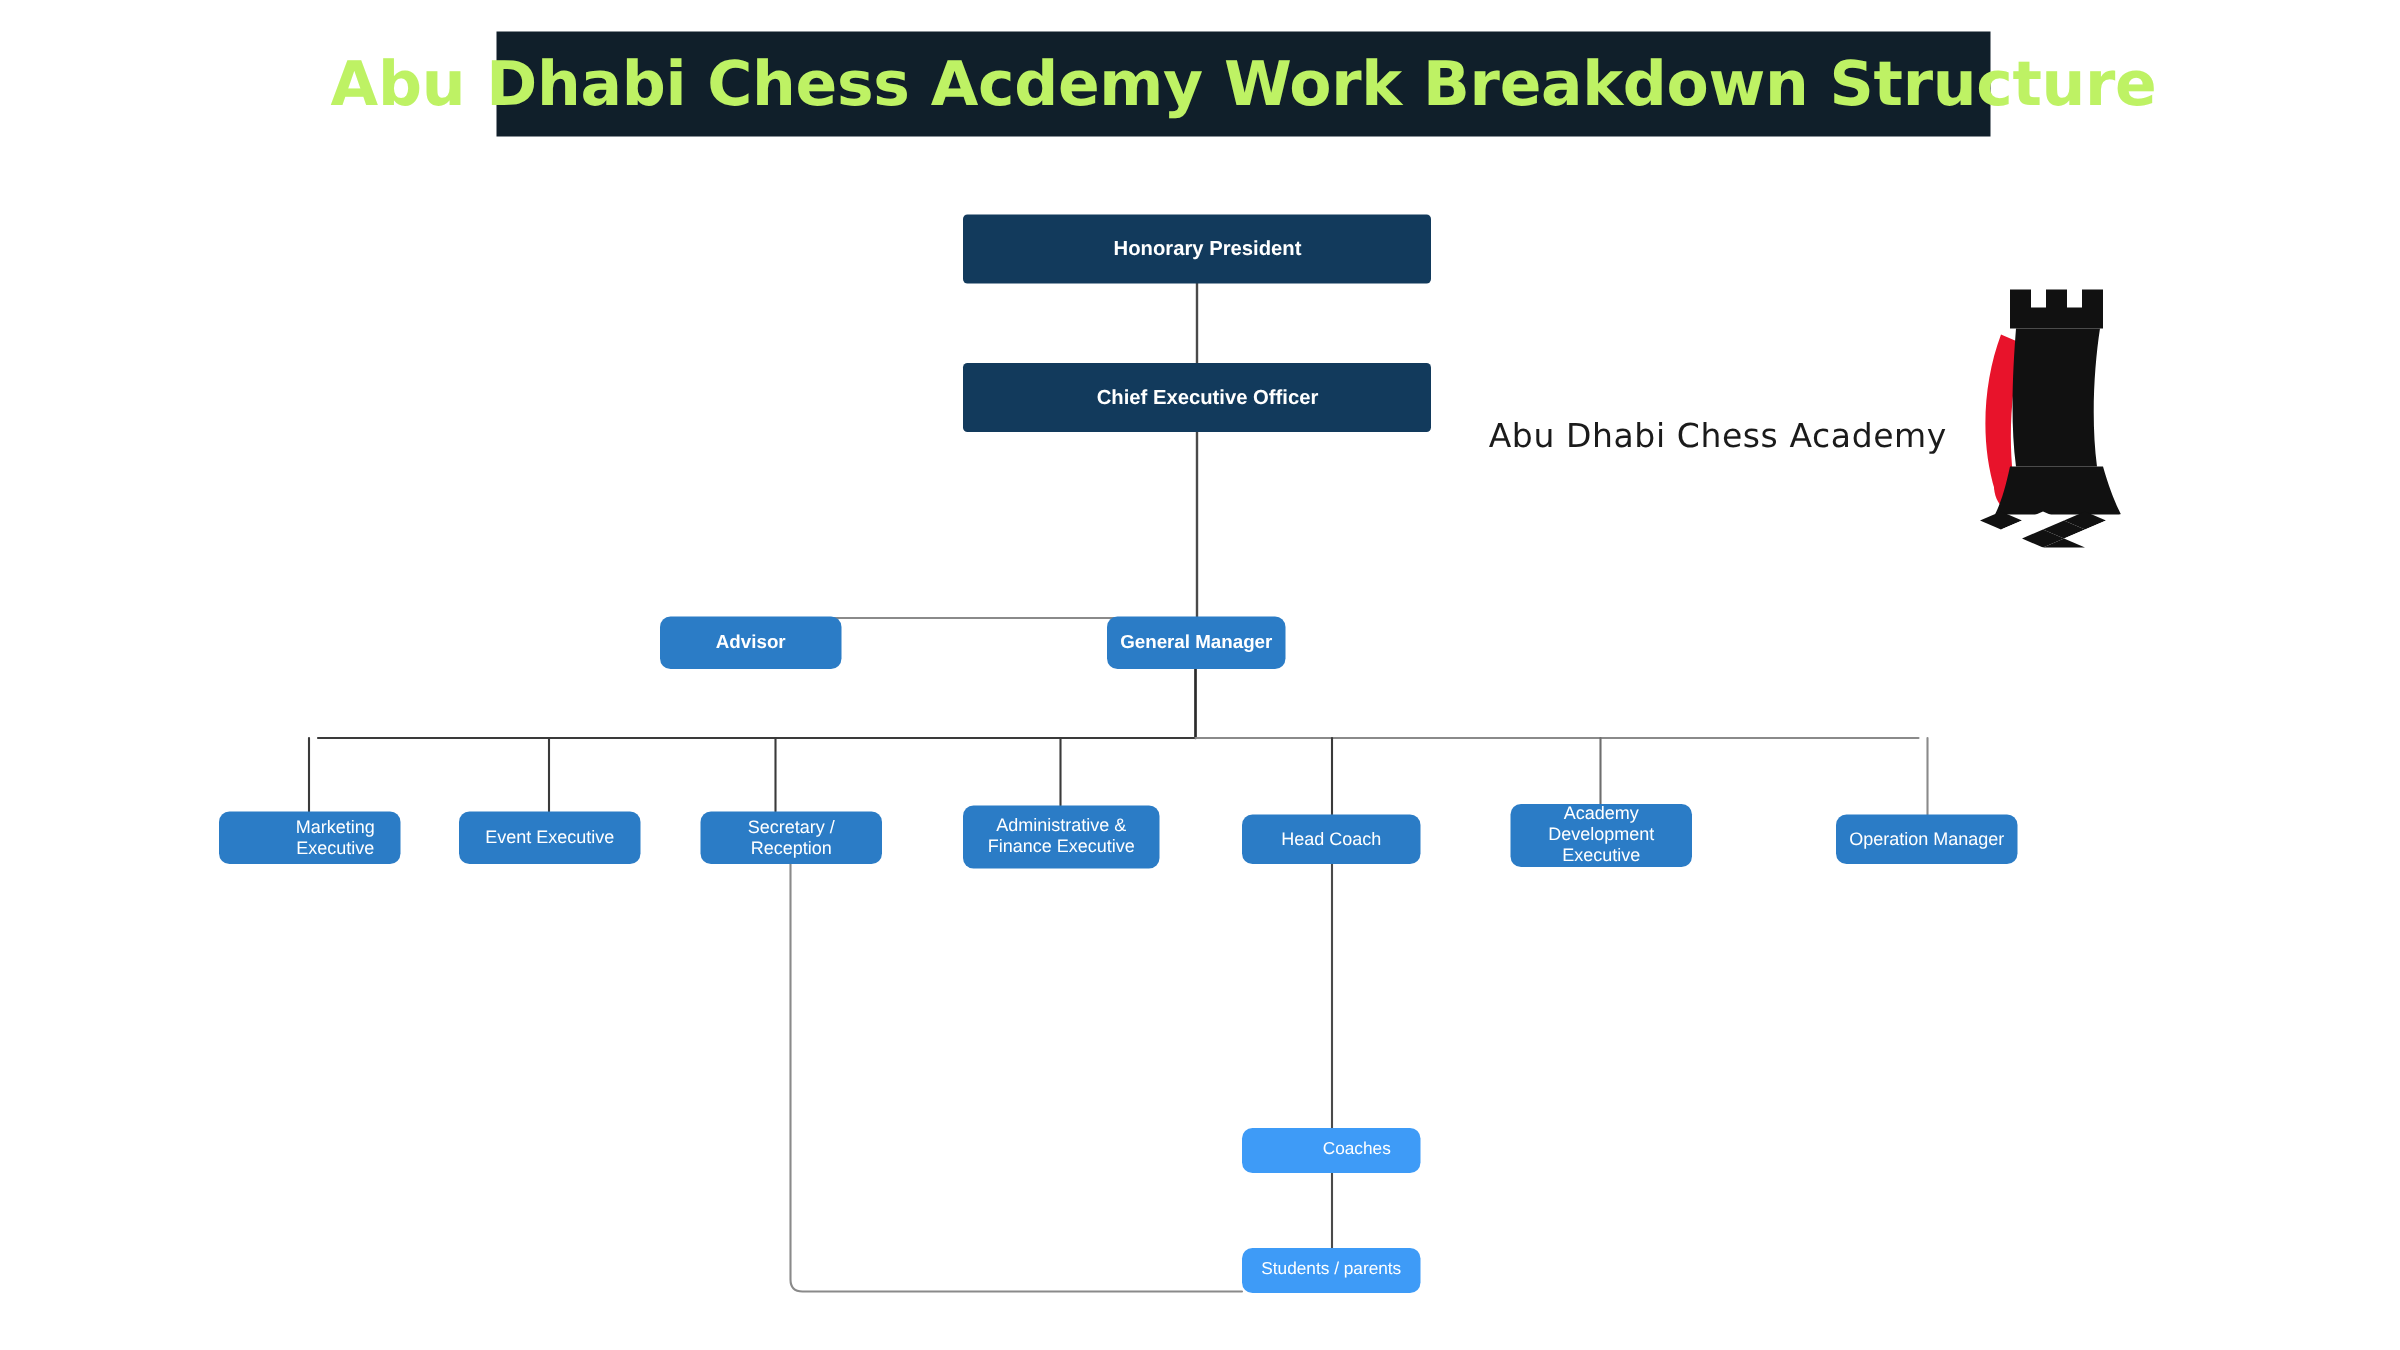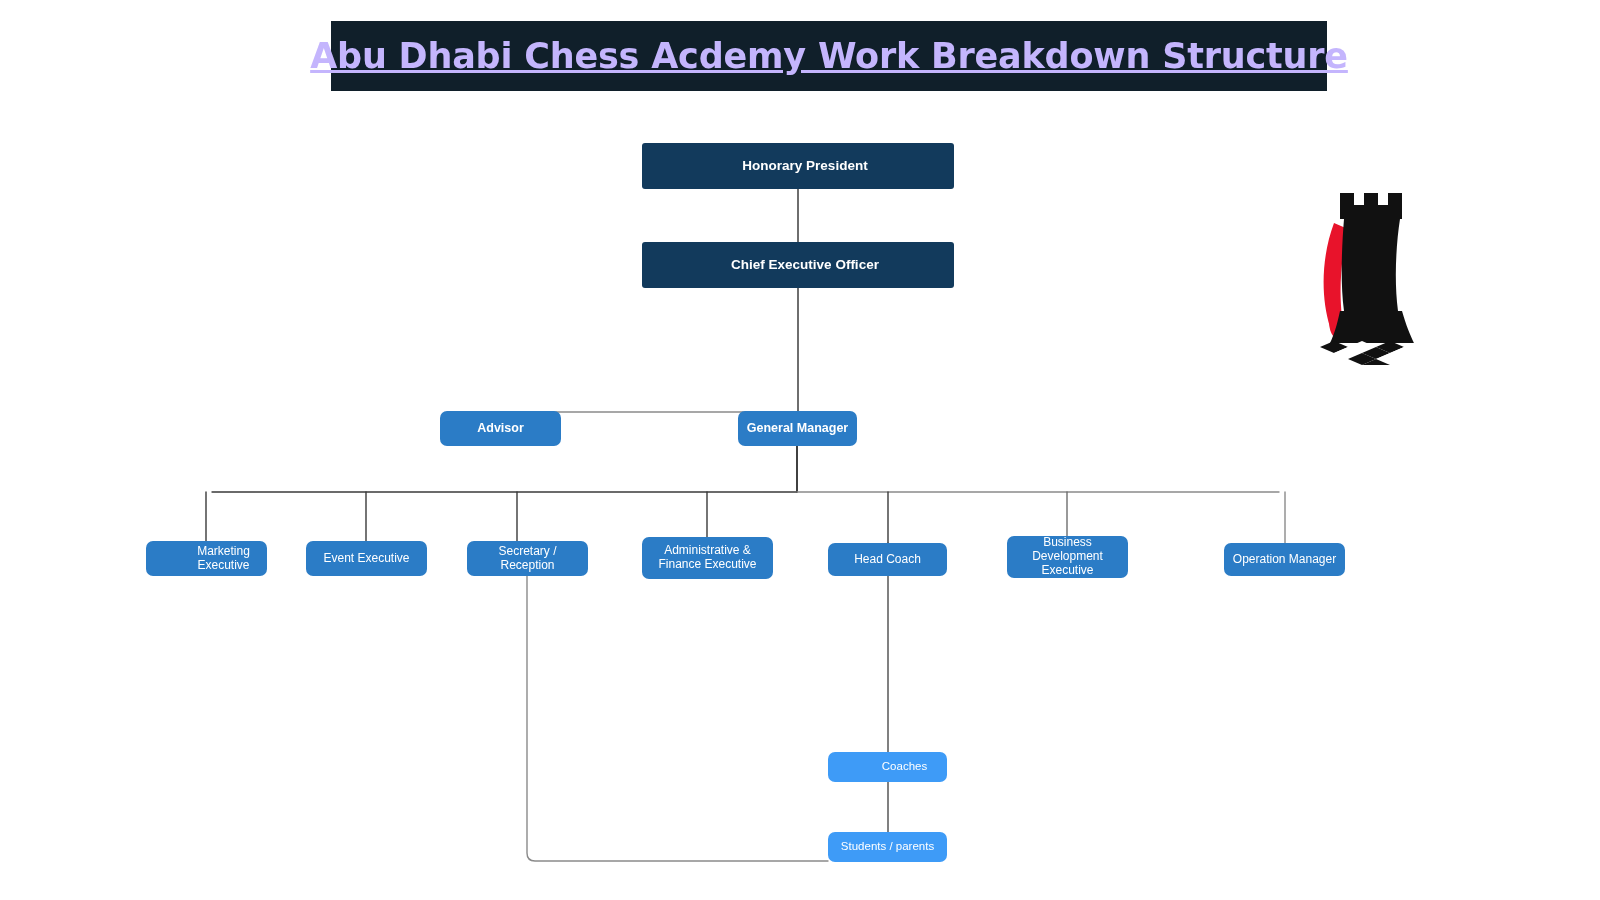--- a/index.html
+++ b/index.html
@@ -30,27 +30,26 @@
     top: 21px;
     width: 996px;
     height: 70px;
     background: #101f2a;
     display: flex;
     align-items: center;
     justify-content: center;
     box-sizing: border-box;
   }
   .title-text {
-    color: #c4b5fd;
-    font-size: 35px;
+    color: #bef264;
+    font-size: 41px;
     font-weight: bold;
     letter-spacing: -0.2px;
     white-space: nowrap;
     font-family: "DejaVu Sans", sans-serif;
-    text-decoration: underline;
   }
 
   
   #wires {
     position: absolute;
     left: 0; top: 0;
     width: 1600px;
     height: 900px;
     pointer-events: none;
   }
@@ -200,36 +199,37 @@
 
   <div class="node mid thin" style="left:642px; top:537px; width:131px; height:42px;">
     <span class="lbl">Administrative &amp; Finance Executive</span>
   </div>
 
   <div class="node mid thin" style="left:828px; top:543px; width:119px; height:33px;">
     <span class="lbl">Head Coach</span>
   </div>
 
   <div class="node mid thin" style="left:1007px; top:536px; width:121px; height:42px;">
-    <span class="lbl">Business Development Executive</span>
+    <span class="lbl">Academy Development Executive</span>
   </div>
 
   <div class="node mid thin" style="left:1224px; top:543px; width:121px; height:33px;">
     <span class="lbl">Operation Manager</span>
   </div>
 
   <div class="node light" style="left:828px; top:752px; width:119px; height:30px;padding-left:40px;">
     <span class="lbl">Coaches</span>
   </div>
 
   <div class="node light" style="left:828px; top:832px; width:119px; height:30px;">
     <span class="lbl">Students / parents</span>
   </div>
 
   <div class="logo">
+    <div class="logo-en">Abu Dhabi Chess Academy</div>
 
     <svg class="logo-mark" viewBox="0 0 130 180" xmlns="http://www.w3.org/2000/svg">
 
       <path d="M 34 38 C 22 70, 20 110, 30 142 C 34 152, 40 156, 46 154 C 38 124, 39 80, 48 44 Z" fill="#e8132b"></path>
       <path d="M 30 130 C 28 142, 30 150, 38 156 L 54 156 C 44 150, 40 142, 40 130 Z" fill="#e8132b"></path>
 
       <g fill="#111111">
 
         <path d="M 40 8 L 54 8 L 54 20 L 64 20 L 64 8 L 78 8 L 78 20 L 88 20 L 88 8 L 102 8
                  L 102 34 L 40 34 Z"></path>

